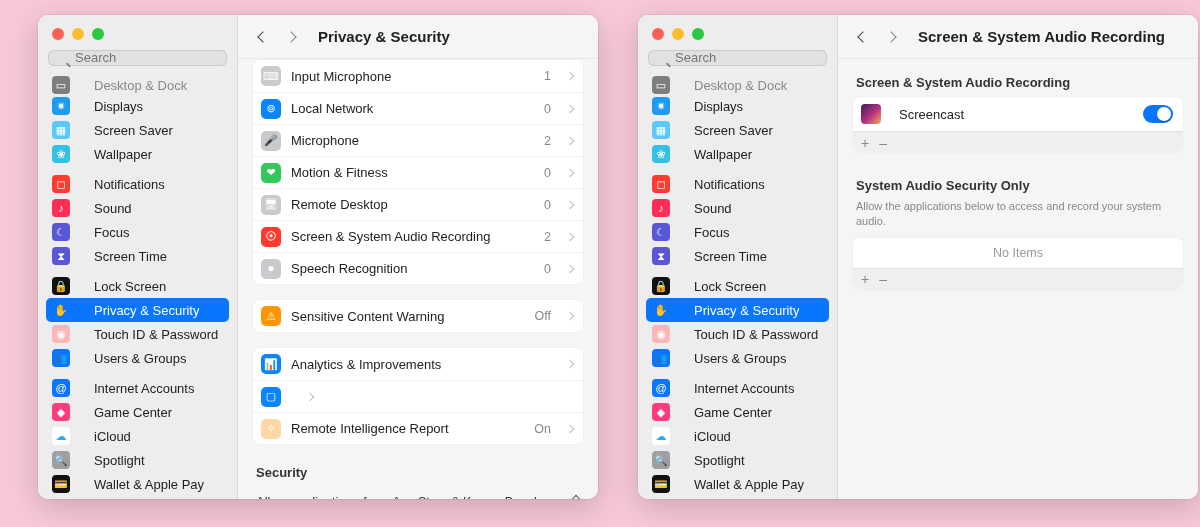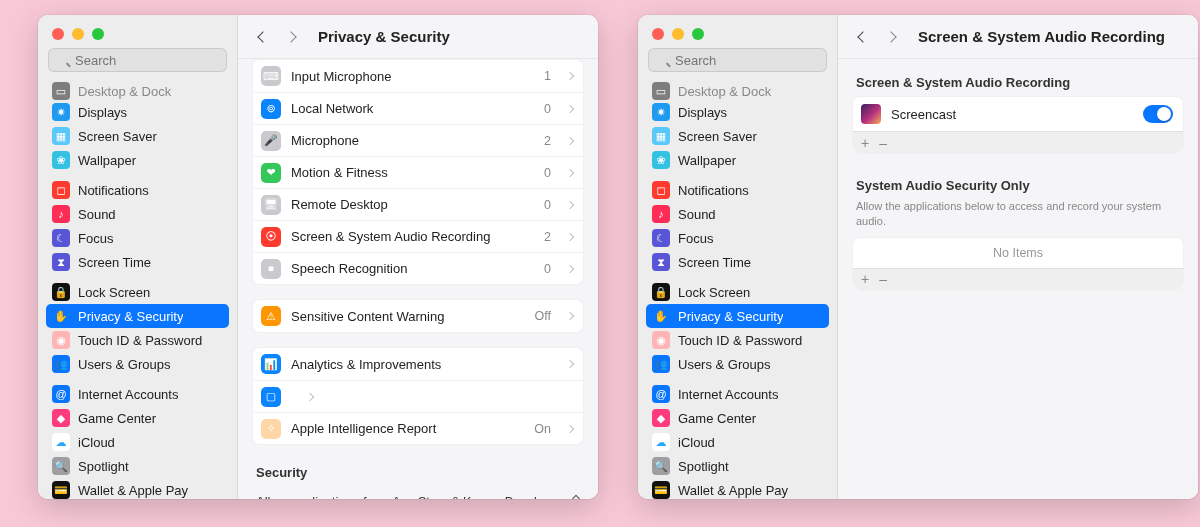--- a/index.html
+++ b/index.html
@@ -7,32 +7,32 @@
   .window { position: absolute; width: 560px; height: 484px; background: #fff; border-radius: 10px; box-shadow: 0 8px 30px rgba(0,0,0,0.18), 0 0 0 1px rgba(0,0,0,.05); display: flex; overflow: hidden; }
   #w1 { left: 38px; top: 15px; }
   #w2 { left: 638px; top: 15px; }
 
   
   .sidebar { width: 200px; flex: none; background: #EDEDEE; border-right: 1px solid rgba(0,0,0,.08); display: flex; flex-direction: column; }
   .tl { display: flex; gap: 8px; padding: 13px 14px 8px 14px; }
   .tl span { width: 12px; height: 12px; border-radius: 50%; display: block; }
   .tl .r { background: #FF5F57; } .tl .y { background: #FEBC2E; } .tl .g { background: #28C840; }
   .search-wrap { padding: 0 10px 8px 10px; }
-  .search { width: 100%; height: 24px; border-radius: 6px; border: 1px solid rgba(0,0,0,.1); background: #E1E1E2; padding: 0 8px 0 26px; font-size: 13px; color: #8a8a8e; outline: none; position: relative; }
+  .search { width: 100%; height: 16px; border-radius: 6px; border: 1px solid rgba(0,0,0,.1); background: #E1E1E2; padding: 0 8px 0 26px; font-size: 13px; color: #8a8a8e; outline: none; position: relative; }
   .search-box { position: relative; }
   .search-box::before { content: ""; position: absolute; left: 8px; top: 5px; width: 11px; height: 11px; border: 1.5px solid #8a8a8e; border-radius: 50%; }
   .search-box::after { content: ""; position: absolute; left: 18px; top: 16px; width: 5px; height: 1.5px; background: #8a8a8e; transform: rotate(45deg); }
   .side-scroll { overflow-y: auto; flex: 1; padding: 0 8px 8px 8px; }
   .side-scroll::-webkit-scrollbar { width: 0; }
   .side-group { margin-top: 6px; }
   .side-item { display: flex; align-items: center; gap: 8px; height: 24px; border-radius: 5px; padding: 0 6px; font-size: 13px; color: #222; cursor: default; }
   .side-item.selected { background: #0A75FF; color: #fff; }
   .side-item.cut { height: 18px; opacity: .5; margin-top: -4px; }
   .side-icon { width: 18px; height: 18px; border-radius: 4px; flex: none; display: flex; align-items: center; justify-content: center; font-size: 10px; color: #fff; }
-  .side-label { white-space: nowrap; overflow: hidden; text-overflow: ellipsis; }
+  .side-label { white-space: nowrap; overflow: hidden; text-overflow: ellipsis; margin-left: 16px; }
 
   
   .main { flex: 1; display: flex; flex-direction: column; background: #F5F5F7; }
   .toolbar { height: 44px; display: flex; align-items: center; padding: 0 14px; gap: 6px; border-bottom: 1px solid rgba(0,0,0,.06); }
   .nav-btn { width: 22px; height: 22px; display: flex; align-items: center; justify-content: center; color: #888; border-radius: 5px; }
   .nav-btn.enabled { color: #444; }
   .nav-chevron { width: 8px; height: 8px; border-top: 1.6px solid currentColor; border-right: 1.6px solid currentColor; }
   .nav-back .nav-chevron { transform: rotate(-135deg); }
   .nav-fwd  .nav-chevron { transform: rotate(45deg); }
   .toolbar-title { font-weight: 600; font-size: 15px; color: #222; margin-left: 10px; }
@@ -53,21 +53,21 @@
 
   .plain-row { display: flex; align-items: center; padding: 8px 4px 4px 4px; font-size: 13px; color: #333; }
   .plain-row .fill { flex: 1; }
   .popup { font-size: 12.5px; color: #333; display: flex; align-items: center; gap: 4px; }
   .popup-caret { width: 8px; height: 10px; position: relative; }
   .popup-caret::before, .popup-caret::after { content: ""; position: absolute; left: 1px; width: 5px; height: 5px; border-top: 1.2px solid #555; border-right: 1.2px solid #555; }
   .popup-caret::before { top: -1px; transform: rotate(-45deg); }
   .popup-caret::after  { bottom: -1px; transform: rotate(135deg); }
 
   
-  .app-row { display: flex; align-items: center; height: 34px; padding: 0 10px 0 8px; gap: 10px; justify-content: flex-end; }
+  .app-row { display: flex; align-items: center; height: 34px; padding: 0 10px 0 8px; gap: 18px; justify-content: flex-end; }
   .app-icon { width: 20px; height: 20px; border-radius: 4px; background: linear-gradient(135deg,#3b1e5a,#b83280 55%,#f6ad55); flex:none; }
   .switch { width: 30px; height: 18px; border-radius: 9px; background: #0A75FF; position: relative; flex:none; }
   .switch::after { content:""; position:absolute; right:2px; top:2px; width:14px; height:14px; background:#fff; border-radius:50%; box-shadow:0 1px 2px rgba(0,0,0,.25);}
   .footer-bar { height: 22px; background: #EFEFF0; border-top: 1px solid rgba(0,0,0,.06); display:flex; align-items:center; padding:0 8px; gap:10px; font-size:14px; color:#888; border-radius:0 0 8px 8px; }
   .footer-wrap { border:1px solid rgba(0,0,0,.06); border-radius:8px; overflow:hidden; background:#fff; margin-bottom:18px;}
   .no-items { text-align:center; color:#999; font-size:12.5px; padding:8px 0; }
   .glyph { font-size: 11px; line-height: 1; }
 </style>
 </head>
 <body>
@@ -292,21 +292,21 @@
               <span class="row-icon" style="background: rgb(10, 132, 255);">
                 <span class="glyph">▢</span>
               </span>
               <span class="row-value"></span>
               <span class="row-chevron"></span>
             </div>
             <div class="row">
               <span class="row-icon" style="background: rgb(255, 214, 165);">
                 <span class="glyph">✧</span>
               </span>
-              <span class="row-label">Apple Intelligence Report</span>
+              <span class="row-label">Remote Intelligence Report</span>
               <span class="row-value">On</span>
               <span class="row-chevron"></span>
             </div>
           </div>
         </div>
       <div class="section-h">Security</div>
       <div class="plain-row">
         <span>Allow applications from</span>
         <span class="fill"></span>
         <span class="popup">

